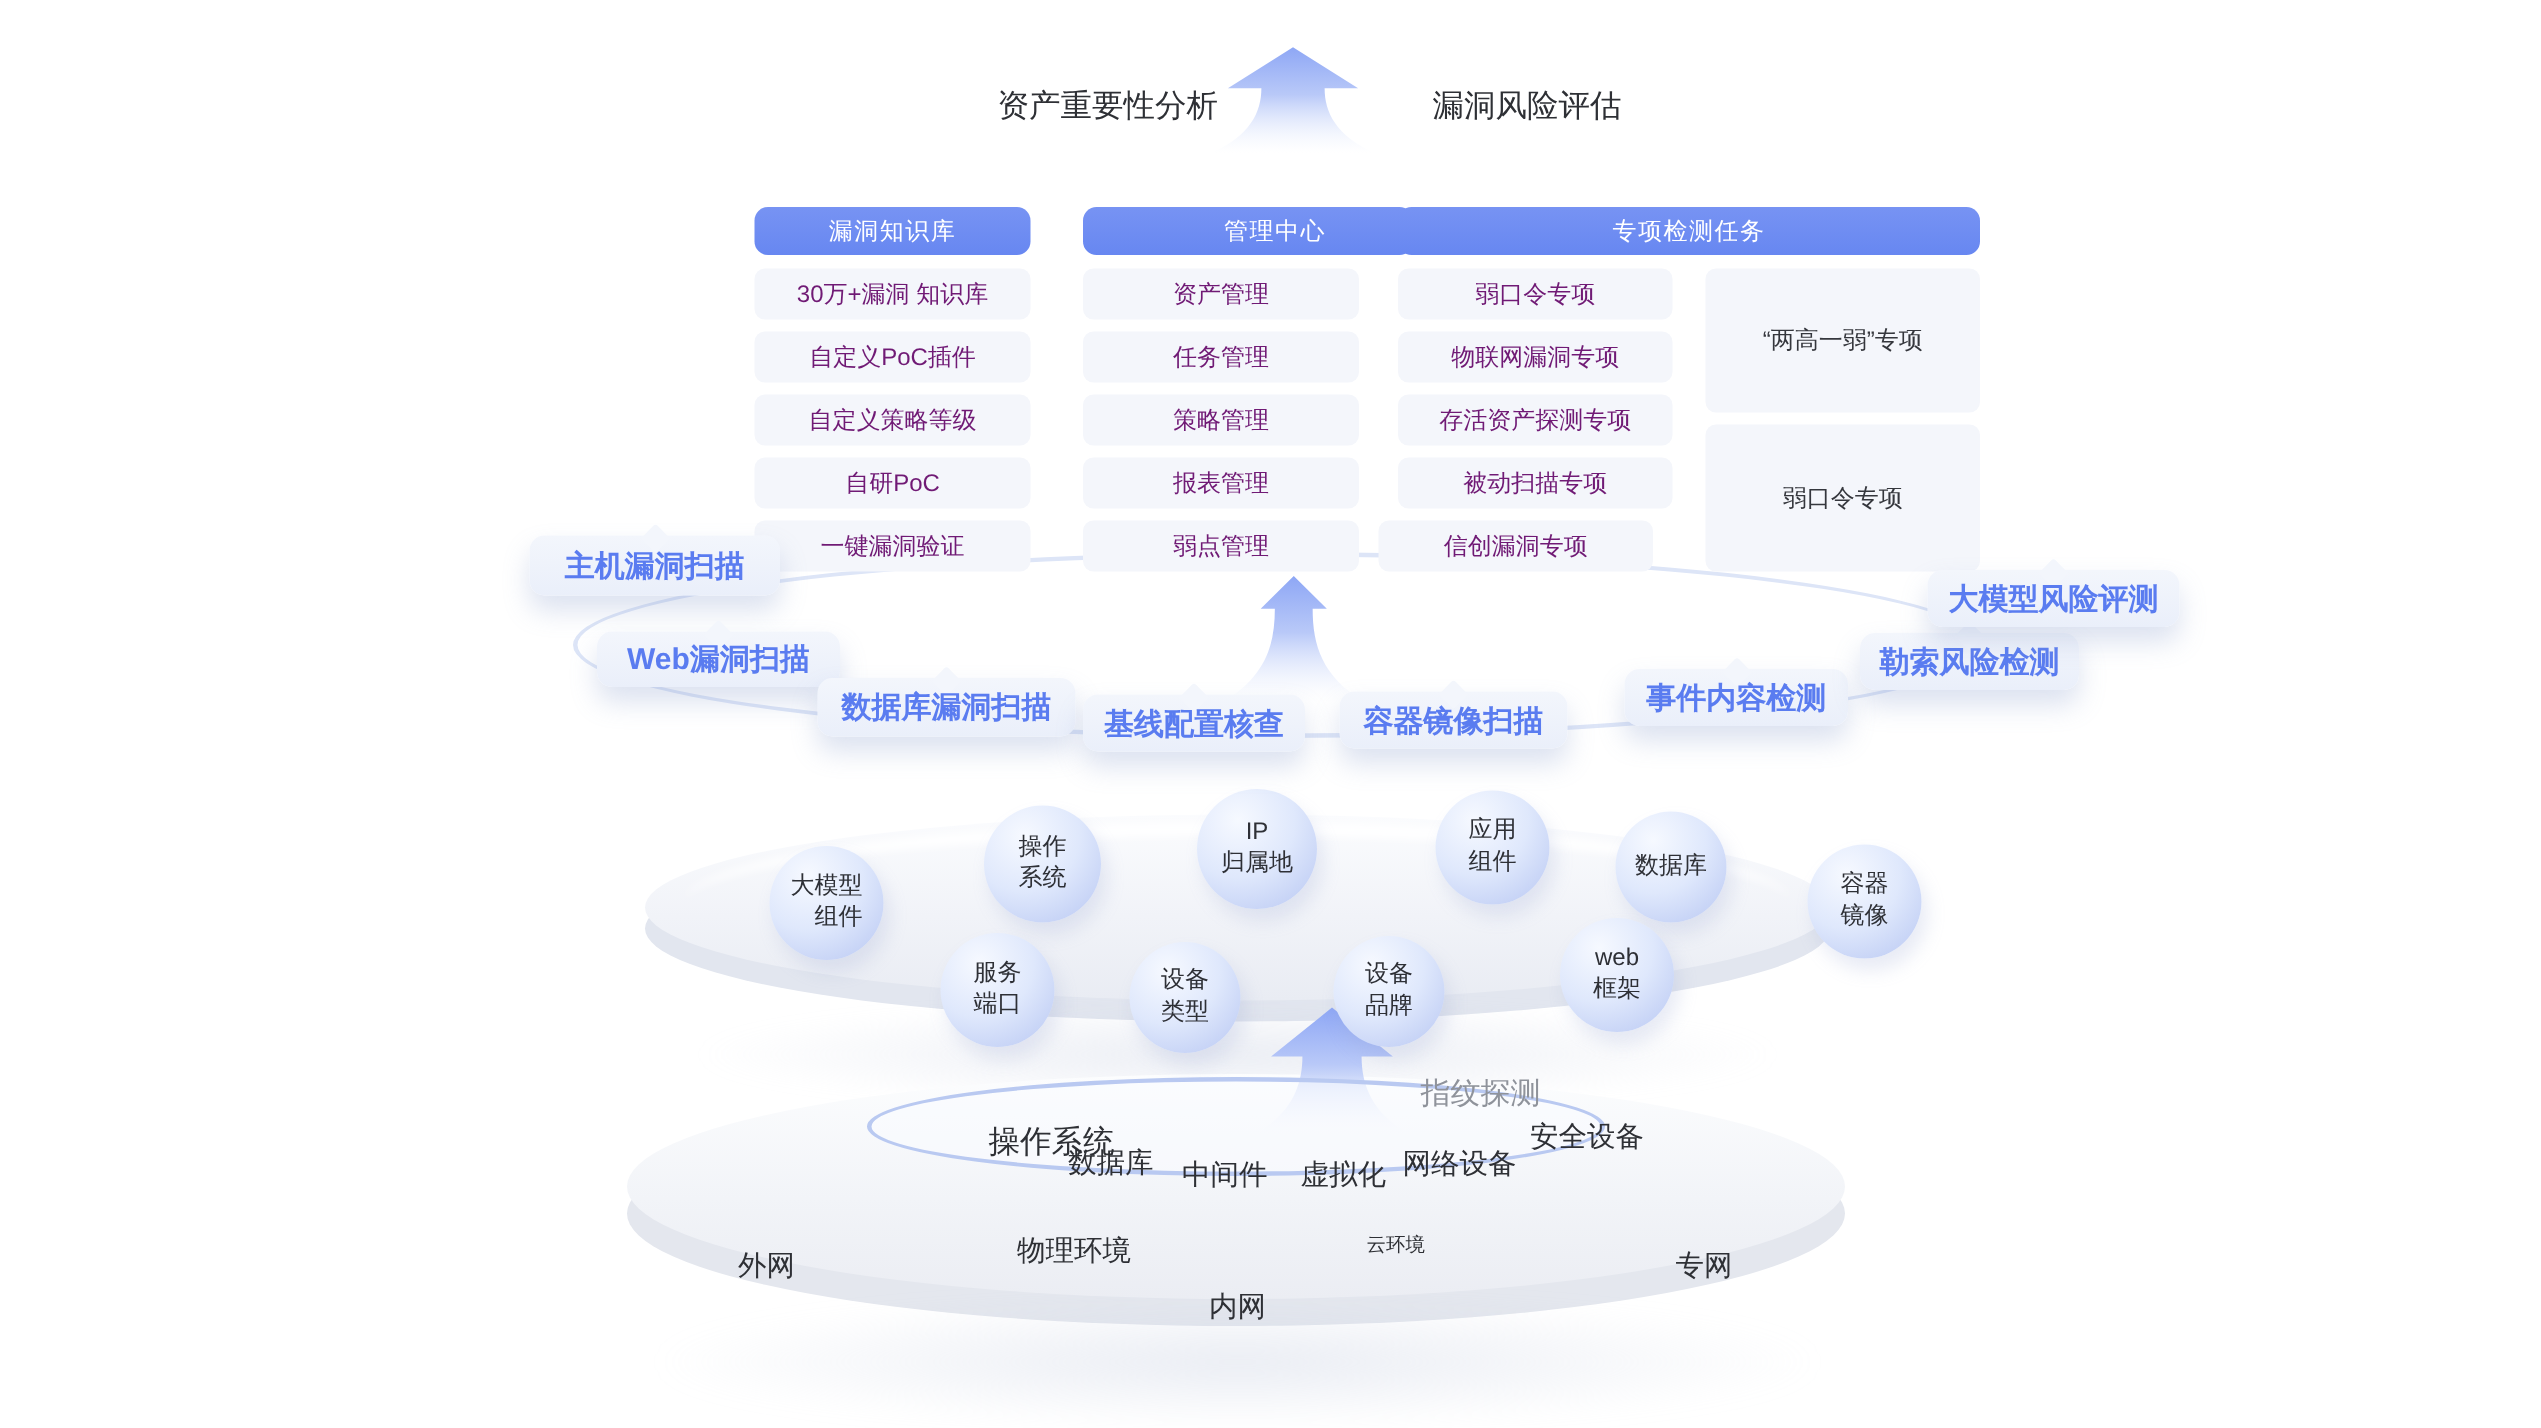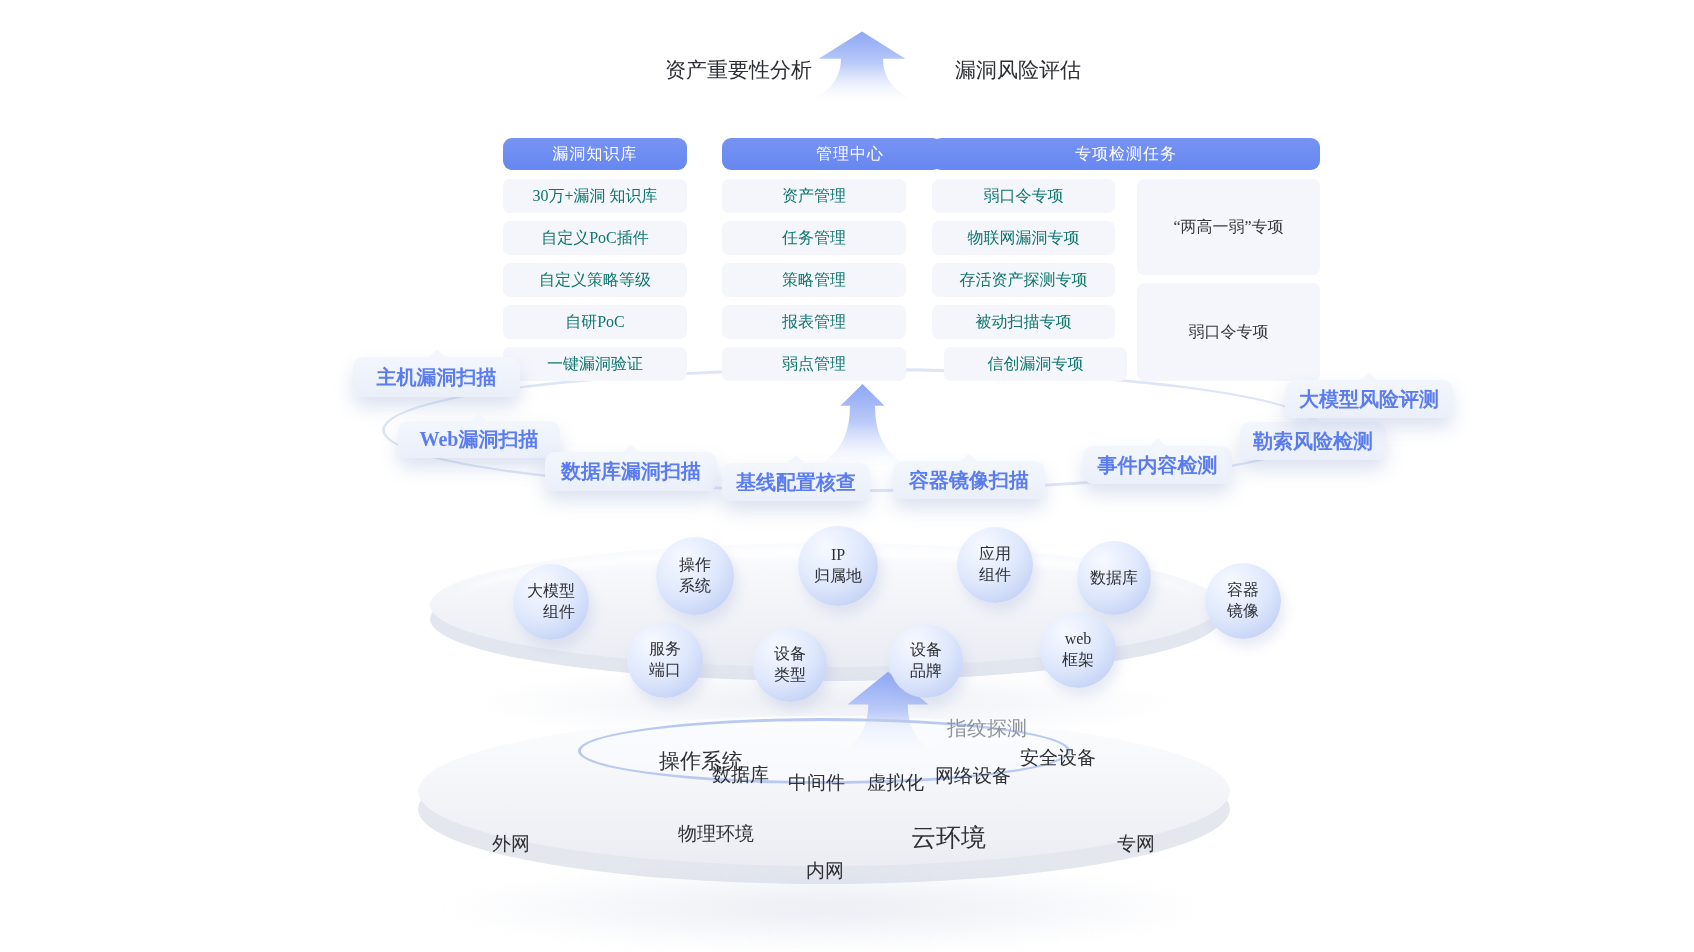--- a/index.html
+++ b/index.html
@@ -1,24 +1,24 @@
 <!DOCTYPE html>
 <html><head>
 <meta charset="utf-8">
 <style>
   html,body{margin:0;padding:0;background:#ffffff;}
   .canvas{position:relative;width:1550px;height:952px;overflow:hidden;background:#fff;
-          font-family:Liberation Serif, serif;color:#2e3035;}
+          font-family:Liberation Sans, sans-serif;color:#2e3035;}
   .abs{position:absolute;}
 
   
   .col-header{height:32px;border-radius:9px;background:linear-gradient(180deg,#7793f3,#6787f1);
               color:#fff;font-size:16px;display:flex;align-items:center;justify-content:center;
               letter-spacing:1px;z-index:4;}
-  .col-item{height:34px;border-radius:7px;background:#f4f6fb;color:#0f766e;font-size:16px;
+  .col-item{height:34px;border-radius:7px;background:#f4f6fb;color:#701a75;font-size:16px;
             display:flex;align-items:center;justify-content:center;z-index:4;}
   .side-box{border-radius:7px;background:#f4f6fb;color:#35373d;font-size:16px;
             display:flex;align-items:center;justify-content:center;z-index:4;}
 
   
   .bubble{background:linear-gradient(180deg,#f3f6fc,#eaeffa);border-radius:10px;
           box-shadow:0 10px 18px rgba(140,158,205,.30);color:#5a7cf0;font-weight:bold;
           font-size:20px;display:flex;align-items:center;justify-content:center;z-index:6;}
   .bubble .tail{position:absolute;width:14px;height:14px;left:50%;top:-5px;margin-left:-7px;
           transform:rotate(45deg);background:#f3f6fc;border-radius:2px;z-index:-1;}
@@ -69,21 +69,21 @@
   <div class="abs col-item" style="left:722px;top:221px;width:184px;">任务管理</div>
   <div class="abs col-item" style="left:722px;top:263px;width:184px;">策略管理</div>
   <div class="abs col-item" style="left:722px;top:305px;width:184px;">报表管理</div>
   <div class="abs col-item" style="left:722px;top:347px;width:184px;">弱点管理</div>
 
   <div class="abs col-header" style="left:932px;top:138px;width:388px;">专项检测任务</div>
   <div class="abs col-item" style="left:932px;top:179px;width:183px;">弱口令专项</div>
   <div class="abs col-item" style="left:932px;top:221px;width:183px;">物联网漏洞专项</div>
   <div class="abs col-item" style="left:932px;top:263px;width:183px;">存活资产探测专项</div>
   <div class="abs col-item" style="left:932px;top:305px;width:183px;">被动扫描专项</div>
-  <div class="abs col-item" style="left:944px;top:347px;width:183px;">信创漏洞专项</div>
+  <div class="abs col-item" style="left:919px;top:347px;width:183px;">信创漏洞专项</div>
   <div class="abs side-box" style="left:1137px;top:179px;width:183px;height:96px;">“两高一弱”专项</div>
   <div class="abs side-box" style="left:1137px;top:283px;width:183px;height:98px;">弱口令专项</div>
 
   <svg class="abs arrow-svg" style="left:810px;top:384px;" width="105" height="84" viewBox="0 0 100 100" preserveAspectRatio="none">
     <defs>
       <linearGradient id="agMid" x1="0" y1="0" x2="0" y2="1">
         <stop offset="0" stop-color="#8ea7f5"></stop>
         <stop offset="0.45" stop-color="#b9c9f8"></stop>
         <stop offset="1" stop-color="#eaf0fd" stop-opacity="0"></stop>
       </linearGradient>
@@ -175,17 +175,17 @@
 
   <div class="abs disc" style="left:418px;top:734px;width:812px;height:150px;background:#e4e7ee;z-index:1;"></div>
   <div class="abs disc" style="left:418px;top:716px;width:812px;height:150px;z-index:2;
               background:linear-gradient(180deg,#fcfdfe 0%,#f2f4f8 55%,#ebedf3 100%);"></div>
   <div class="abs disc" style="left:440px;top:866px;width:770px;height:84px;z-index:1;filter:blur(8px);
               background:radial-gradient(ellipse at center,rgba(205,212,228,.42),rgba(255,255,255,0) 72%);"></div>
   <div class="abs env-ring" style="left:578px;top:718px;width:486px;height:60px;"></div>
 
   <div class="abs plain-label" style="left:492px;top:831px;font-size:19px;">外网</div>
   <div class="abs plain-label" style="left:678px;top:821px;font-size:19px;">物理环境</div>
-  <div class="abs plain-label" style="left:911px;top:821px;font-size:25px;">云环境</div>
+  <div class="abs plain-label" style="left:911px;top:821px;font-size:13px;">云环境</div>
   <div class="abs plain-label" style="left:1117px;top:831px;font-size:19px;">专网</div>
   <div class="abs plain-label" style="left:806px;top:858px;font-size:19px;">内网</div>
 
 </div>
 
 </body></html>

